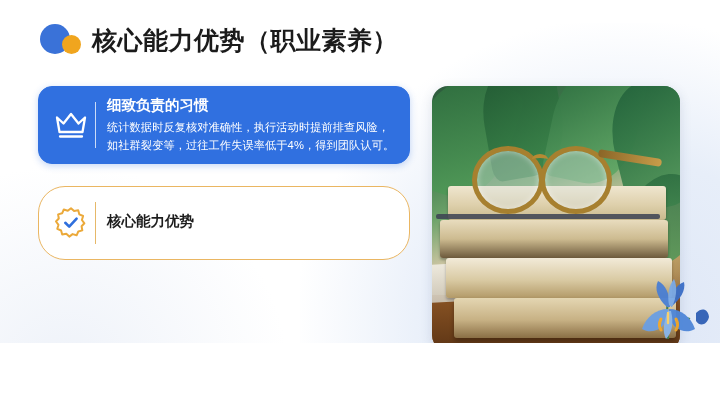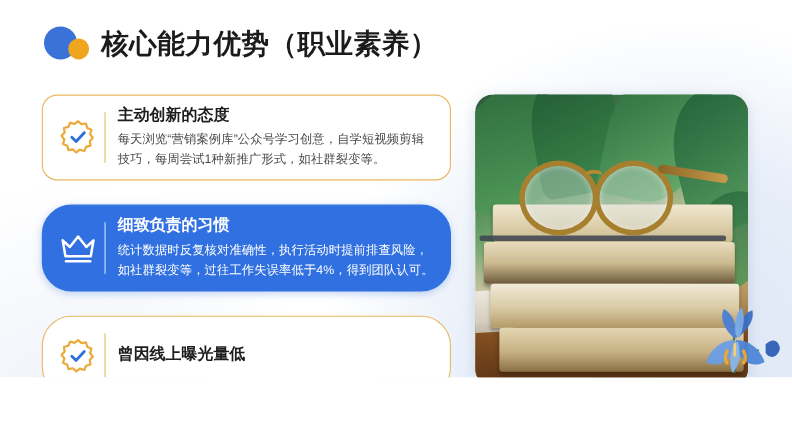--- a/index.html
+++ b/index.html
@@ -285,58 +285,45 @@
   <div class="header">
     <div class="logo-dots">
       <div class="dot-blue"></div>
       <div class="dot-orange"></div>
     </div>
     <div class="page-title">核心能力优势（职业素养）</div>
   </div>
 
   <div class="cards">
 
+
+    <div class="card highlight">
+      <div class="card-icon">
+        <svg width="34" height="32" viewBox="0 0 34 32" aria-hidden="true">
+          <path d="M3 8.5 L9.5 14.5 L17 5 L24.5 14.5 L31 8.5 L28.5 23 L5.5 23 Z" fill="none" stroke="#ffffff" stroke-width="2.3" stroke-linejoin="round" stroke-linecap="round"></path>
+          <line x1="6" y1="27.5" x2="28" y2="27.5" stroke="#ffffff" stroke-width="2.3" stroke-linecap="round"></line>
+        </svg>
+      </div>
+      <div class="divider"></div>
+      <div class="card-body">
+        <div class="card-title">细致负责的习惯</div>
+        <div class="card-desc">统计数据时反复核对准确性，执行活动时提前排查风险，如社群裂变等，过往工作失误率低于4%，得到团队认可。</div>
+      </div>
+    </div>
+
     <div class="card plain">
       <div class="card-icon">
         <svg width="34" height="34" viewBox="0 0 34 34" aria-hidden="true">
           <path d="M17 2.2 L20.1 4.9 L24.2 4.3 L25.3 8.3 L29.1 10 L27.9 14 L30.4 17.3 L27.6 20.3 L28.3 24.4 L24.3 25.5 L22.6 29.3 L18.6 28.1 L15.3 30.6 L12.3 27.8 L8.2 28.5 L7.1 24.5 L3.3 22.8 L4.5 18.8 L2 15.5 L4.8 12.5 L4.1 8.4 L8.1 7.3 L9.8 3.5 L13.8 4.7 Z" fill="#ffffff" stroke="#eba93a" stroke-width="2" stroke-linejoin="round"></path>
           <path d="M11.3 16.8 L15.2 20.6 L22.6 12.6" fill="none" stroke="#2f6fdd" stroke-width="2.6" stroke-linecap="round" stroke-linejoin="round"></path>
         </svg>
       </div>
       <div class="divider"></div>
       <div class="card-body">
-        <div class="card-title">主动创新的态度</div>
-        <div class="card-desc">每天浏览“营销案例库”公众号学习创意，自学短视频剪辑技巧，每周尝试1种新推广形式，如社群裂变等。</div>
-      </div>
-    </div>
-
-    <div class="card highlight">
-      <div class="card-icon">
-        <svg width="34" height="32" viewBox="0 0 34 32" aria-hidden="true">
-          <path d="M3 8.5 L9.5 14.5 L17 5 L24.5 14.5 L31 8.5 L28.5 23 L5.5 23 Z" fill="none" stroke="#ffffff" stroke-width="2.3" stroke-linejoin="round" stroke-linecap="round"></path>
-          <line x1="6" y1="27.5" x2="28" y2="27.5" stroke="#ffffff" stroke-width="2.3" stroke-linecap="round"></line>
-        </svg>
-      </div>
-      <div class="divider"></div>
-      <div class="card-body">
-        <div class="card-title">细致负责的习惯</div>
-        <div class="card-desc">统计数据时反复核对准确性，执行活动时提前排查风险，如社群裂变等，过往工作失误率低于4%，得到团队认可。</div>
-      </div>
-    </div>
-
-    <div class="card plain">
-      <div class="card-icon">
-        <svg width="34" height="34" viewBox="0 0 34 34" aria-hidden="true">
-          <path d="M17 2.2 L20.1 4.9 L24.2 4.3 L25.3 8.3 L29.1 10 L27.9 14 L30.4 17.3 L27.6 20.3 L28.3 24.4 L24.3 25.5 L22.6 29.3 L18.6 28.1 L15.3 30.6 L12.3 27.8 L8.2 28.5 L7.1 24.5 L3.3 22.8 L4.5 18.8 L2 15.5 L4.8 12.5 L4.1 8.4 L8.1 7.3 L9.8 3.5 L13.8 4.7 Z" fill="#ffffff" stroke="#eba93a" stroke-width="2" stroke-linejoin="round"></path>
-          <path d="M11.3 16.8 L15.2 20.6 L22.6 12.6" fill="none" stroke="#2f6fdd" stroke-width="2.6" stroke-linecap="round" stroke-linejoin="round"></path>
-        </svg>
-      </div>
-      <div class="divider"></div>
-      <div class="card-body">
-        <div class="card-title">曾因线上曝光量低</div>
+        <div class="card-title">核心能力优势</div>
       </div>
     </div>
 
   </div>
 
   <div class="photo-frame">
     <div class="photo">
       <div class="leaf l1"></div>
       <div class="leaf l2"></div>
       <div class="leaf l3"></div>

